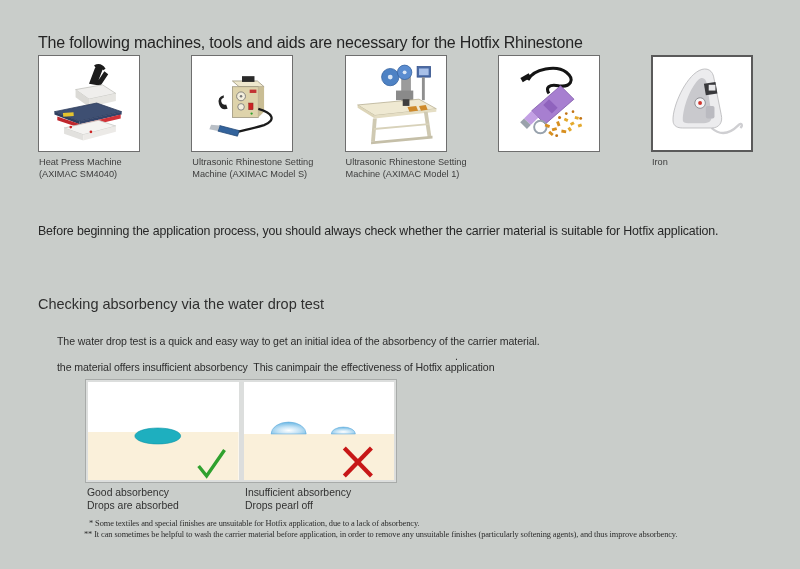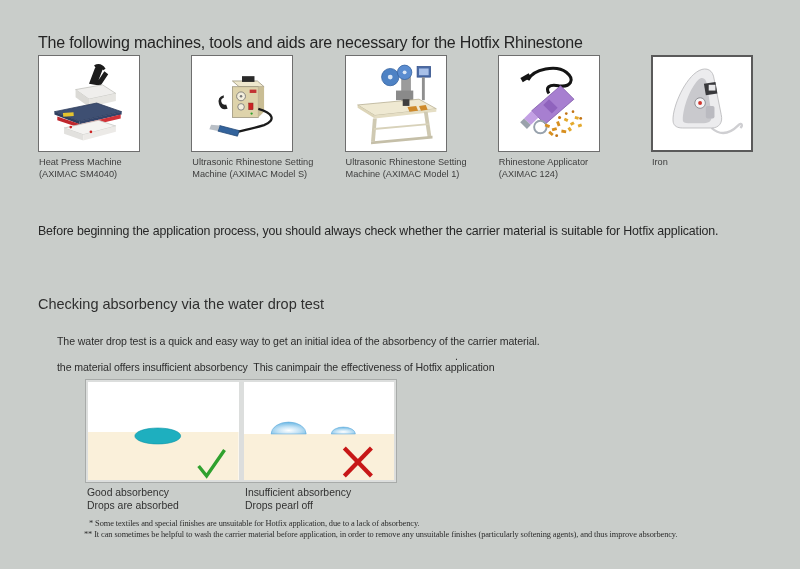--- a/index.html
+++ b/index.html
@@ -178,24 +178,20 @@
         </g>
         <g fill="#c27414">
           <circle cx="61" cy="59" r="1.6"></circle>
           <circle cx="68" cy="55" r="1.4"></circle>
           <circle cx="75" cy="53" r="1.4"></circle>
           <circle cx="83" cy="60" r="1.5"></circle>
           <circle cx="58" cy="78" r="1.5"></circle>
         </g>
       </svg>
     </div>
-    <div class="machine-caption">
-      <div>Rhinestone Applicator</div>
-      <div>(AXIMAC 124)</div>
-    </div>
   </div>
 
   <div class="machine">
     <div class="machine-img thick">
       <svg viewBox="0 0 100 90" width="96" height="88">
         <path d="M60,70 C70,79 80,75 88,67 C91,64 93,67 90,70" stroke="#cfcfd2" stroke-width="2.4" fill="none"></path>
         <path d="M20,64 C18,52 30,22 44,12 C52,6 60,8 62,16 L70,56 C72,64 68,70 60,70 L30,70 C24,70 21,68 20,64 Z" fill="#ececee" stroke="#b3b3b6" stroke-width="0.8"></path>
         <path d="M30,62 C30,48 38,28 46,20 C50,16 54,18 55,24 L60,56 C61,62 58,65 52,65 L36,65 C32,65 30,64 30,62 Z" fill="#c9c9cd"></path>
         <polygon points="52,24 64,22 66,34 54,36" fill="#39393c"></polygon>
         <rect x="57" y="25" width="7" height="6" fill="#e8e8ea"></rect>

